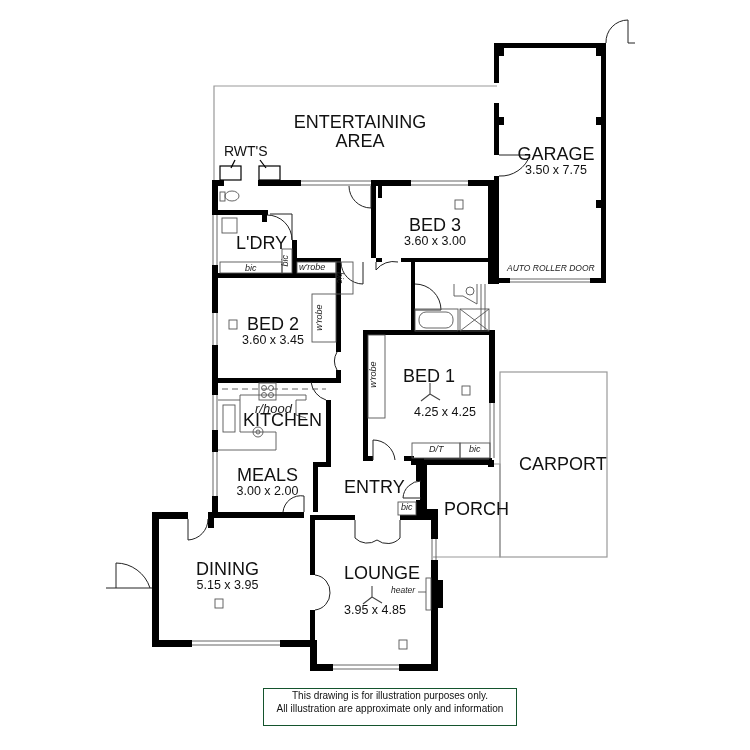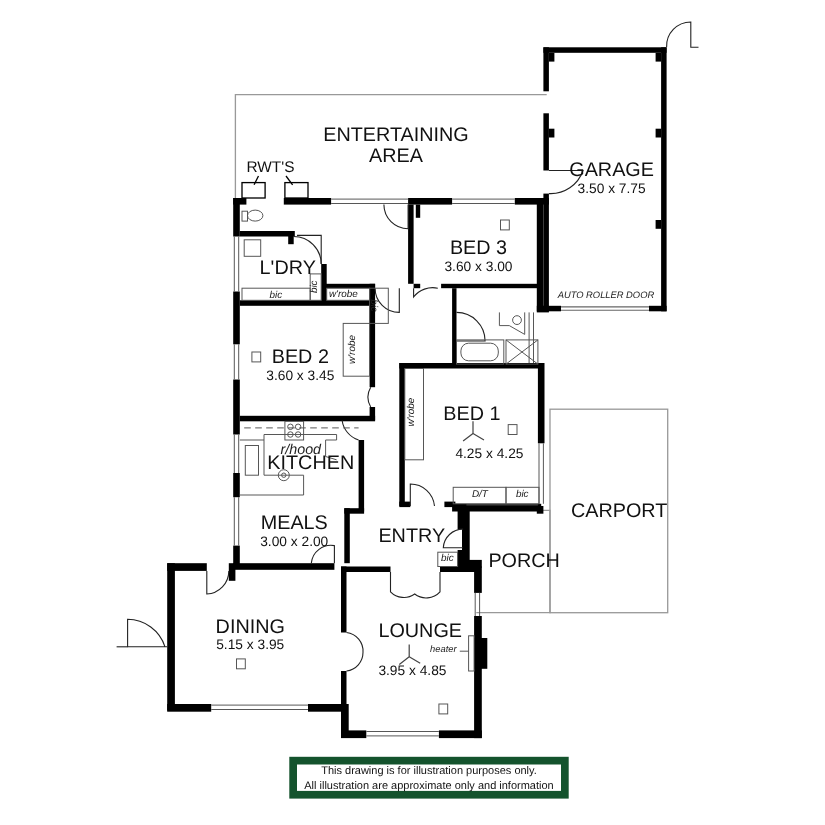--- a/index.html
+++ b/index.html
@@ -4,21 +4,21 @@
 <style>
   html, body { margin: 0; padding: 0; background: #ffffff; }
   body { width: 750px; height: 750px; position: relative; overflow: hidden; font-family: "Liberation Sans", sans-serif; }
   #plan { position: absolute; left: 0; top: 0; width: 750px; height: 750px; }
   .lbl { position: absolute; color: #111; text-align: center; white-space: nowrap; line-height: 1.05; }
   .room-name { font-size: 18px; }
   .room-dim { font-size: 12.5px; display: block; }
   .small { font-size: 9px; font-style: italic; color: #222; }
   .disclaimer {
     position: absolute; left: 263px; top: 688px; width: 254px; height: 38px;
-    border: 7px solid #14532d; font-size: 10px; text-align: center; line-height: 12.5px; color: #111;
+    border: 1px solid #14532d; font-size: 10px; text-align: center; line-height: 12.5px; color: #111;
     box-sizing: border-box; padding-top: 1px;
   }
   .disclaimer span { display: block; }
 </style>
 </head>
 <body>
 
 <svg id="plan" viewBox="0 0 750 750" xmlns="http://www.w3.org/2000/svg">
 
   <g fill="none" stroke="#999" stroke-width="1.2">

